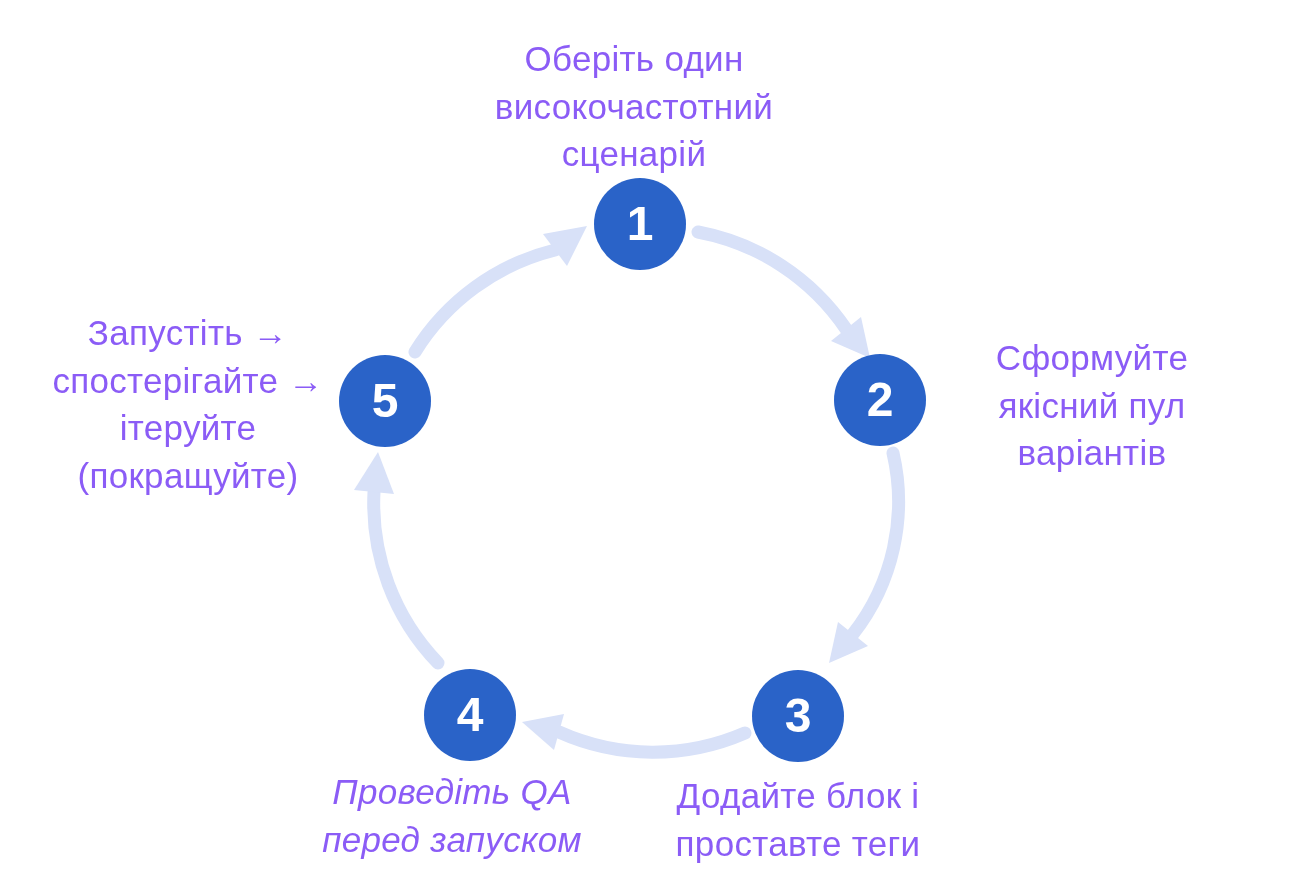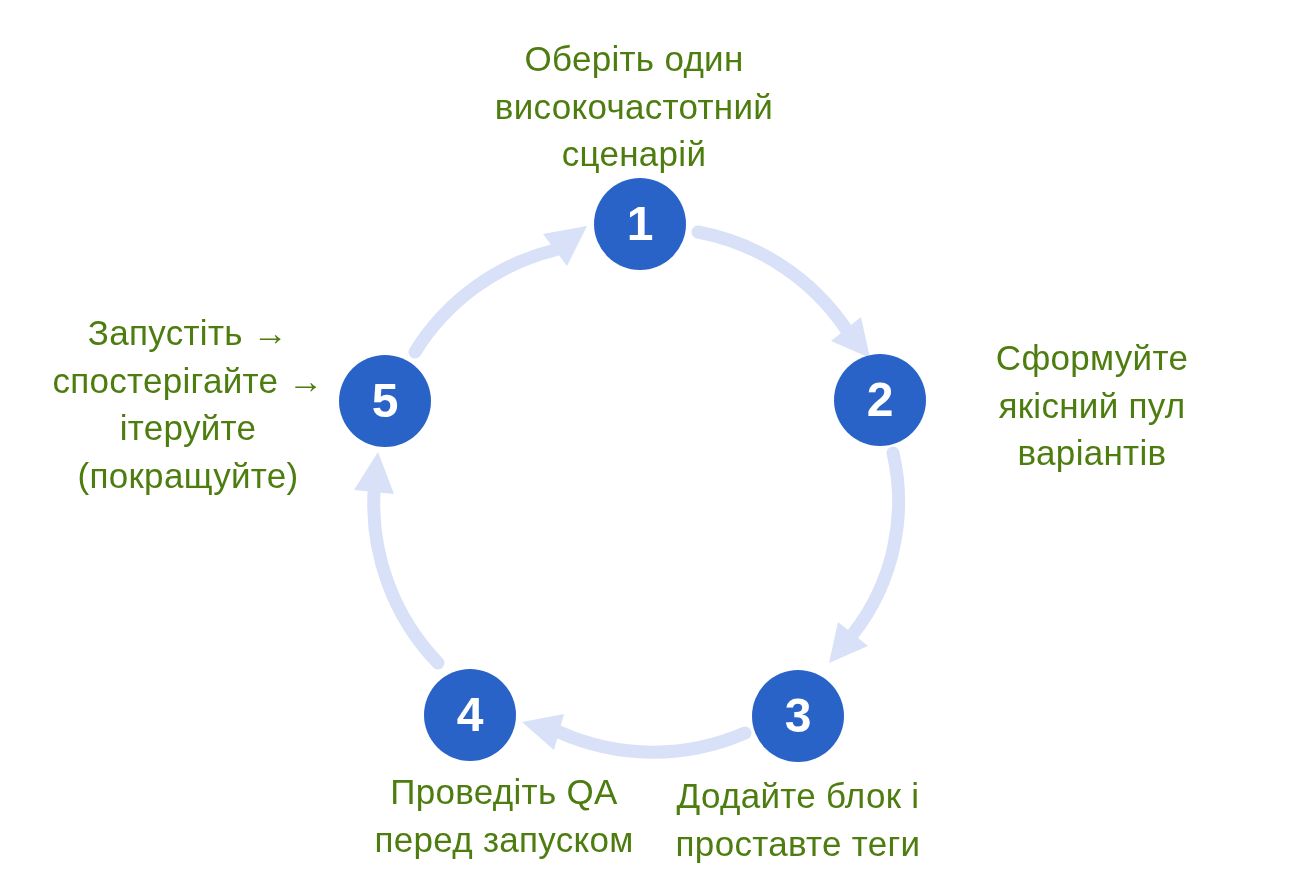--- a/index.html
+++ b/index.html
@@ -41,26 +41,26 @@
   .node-4 { left: 424px; top: 669px; }
   .node-5 { left: 339px; top: 355px; }
   .step-label {
     position: absolute;
     transform: translate(-50%, -50%);
     text-align: center;
     white-space: pre-line;
     font-size: 35px;
     line-height: 1.36;
     letter-spacing: 0.3px;
-    color: #4d7c0f;
+    color: #8b5cf6;
   }
   .label-1 { left: 634px; top: 106px; }
   .label-2 { left: 1092px; top: 405px; }
   .label-3 { left: 798px; top: 820px; }
-  .label-4 { left: 504px; top: 816px; }
+  .label-4 { left: 452px; top: 816px; font-style: italic; }
   .label-5 { left: 188px; top: 404px; }
 </style>
 </head>
 <body>
 
 <div class="stage">
 
   <svg class="arrows" width="1292" height="894" viewBox="0 0 1292 894">
     <g fill="none" stroke="#d8e1f8" stroke-width="13" stroke-linecap="round">
       <path d="M 698 232 A 230 230 0 0 1 846 329"></path>

